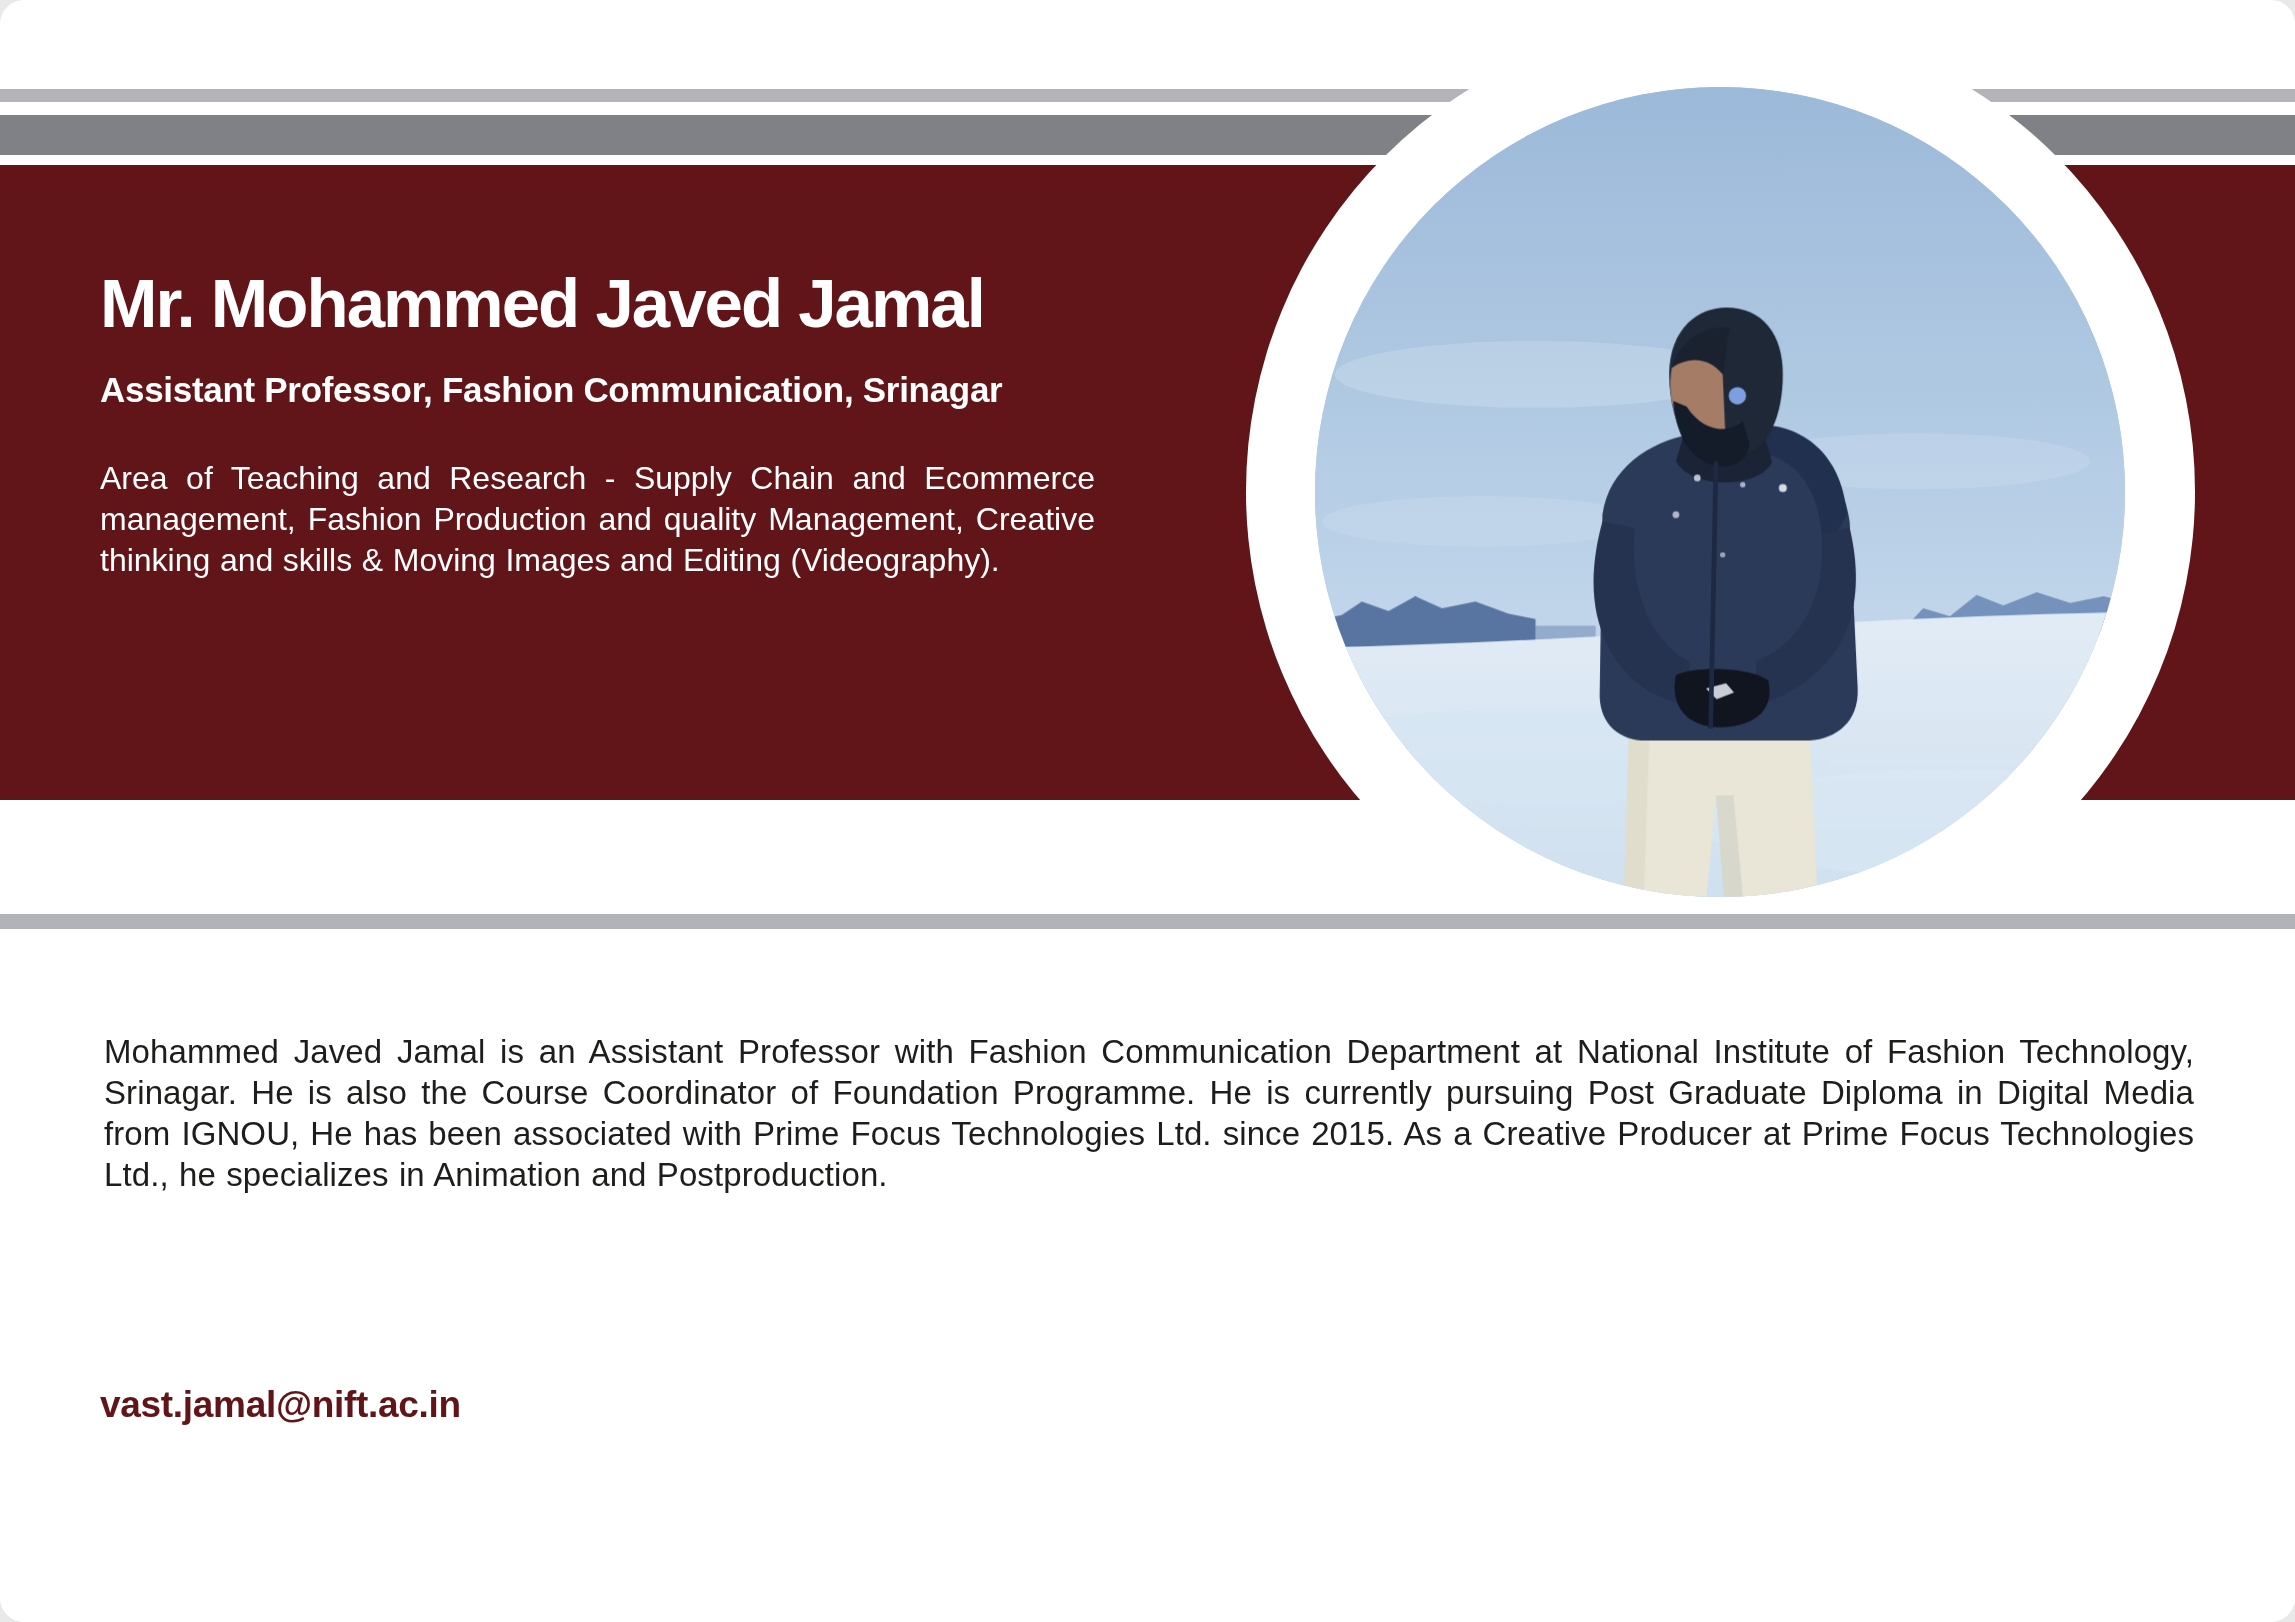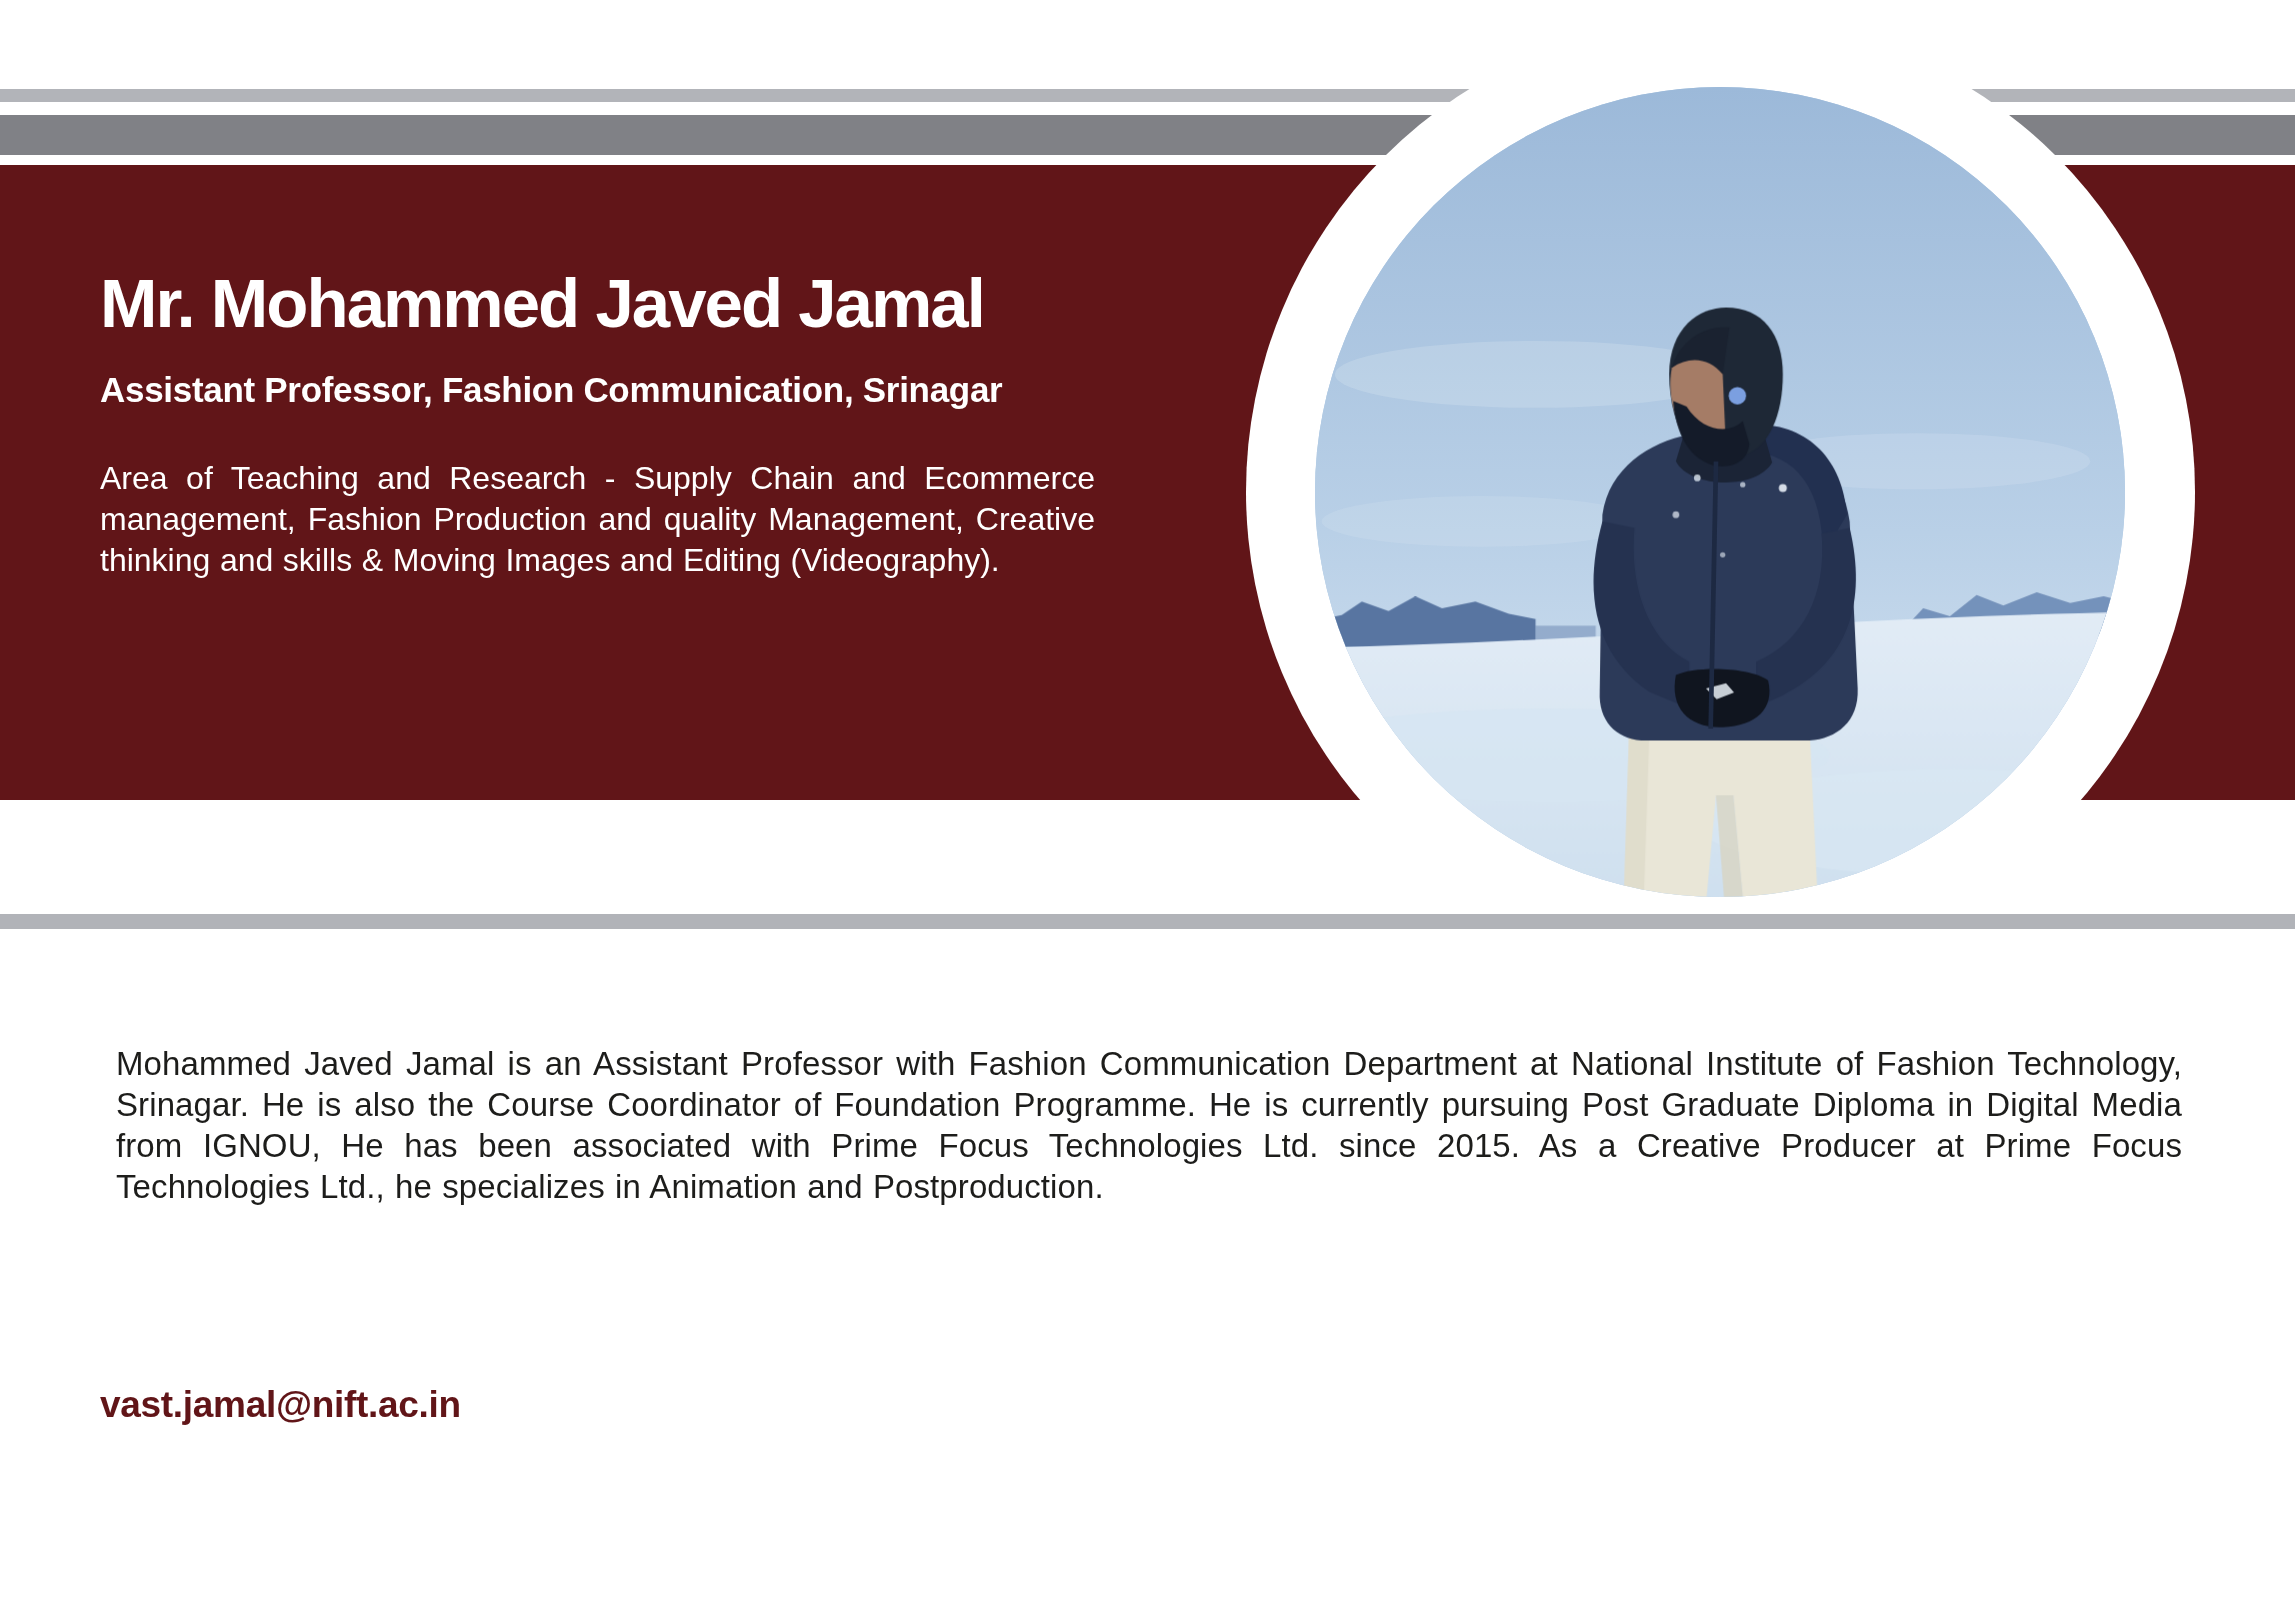--- a/index.html
+++ b/index.html
@@ -2,20 +2,21 @@
 <html style="--maroon: #611518; --stripe-light: #B2B4B9; --stripe-dark: #808186; --stripe-bottom: #B1B3B8; --body-text: #1D1D1B; --photo-sky: #A9C6E2;font-size:10.7px"><head>
 <meta charset="utf-8">
 <style>
   html,body{margin:0;padding:0;background:#e9e9e9;}
   .page{
     position:relative;
     width:2295px;height:1622px;
     background:#ffffff;
     overflow:hidden;
     font-family:"Liberation Sans", sans-serif;
+    border-radius:24px;
   }
   
   .stripe{position:absolute;left:0;width:2295px;}
   .stripe-top-light{top:89px;height:13.4px;background:var(--stripe-light,#B2B4B9);z-index:1;}
   .stripe-top-dark{top:115px;height:40px;background:var(--stripe-dark,#808186);z-index:1;}
   .stripe-bottom{top:914px;height:14.7px;background:var(--stripe-bottom,#B1B3B8);z-index:4;}
   
   .maroon-band{
     position:absolute;left:0;top:165px;width:2295px;height:635px;
     background:var(--maroon,#611518);z-index:1;
@@ -45,21 +46,21 @@
     margin:48px 0 0 0;font-size:32px;line-height:41px;text-align:justify;
     width:995px;letter-spacing:0px;word-spacing:0.7px;
   }
   .area-paragraph b{font-weight:400;}
   
   .bio{
     position:absolute;left:100px;top:1027px;width:2098px;z-index:5;
     color:var(--body-text,#1D1D1B);
     font-size:33px;line-height:41px;text-align:justify;letter-spacing:0.1px;word-spacing:1px;
   }
-  .bio p{margin:16px;}
+  .bio p{margin:4px;}
   
   .email{
     position:absolute;left:100px;top:1384px;z-index:5;
     color:var(--maroon,#611518);font-size:37px;font-weight:800;letter-spacing:-0.3px;
     text-decoration:none;display:inline-block;
   }
 </style>
 </head>
 <body>
 

